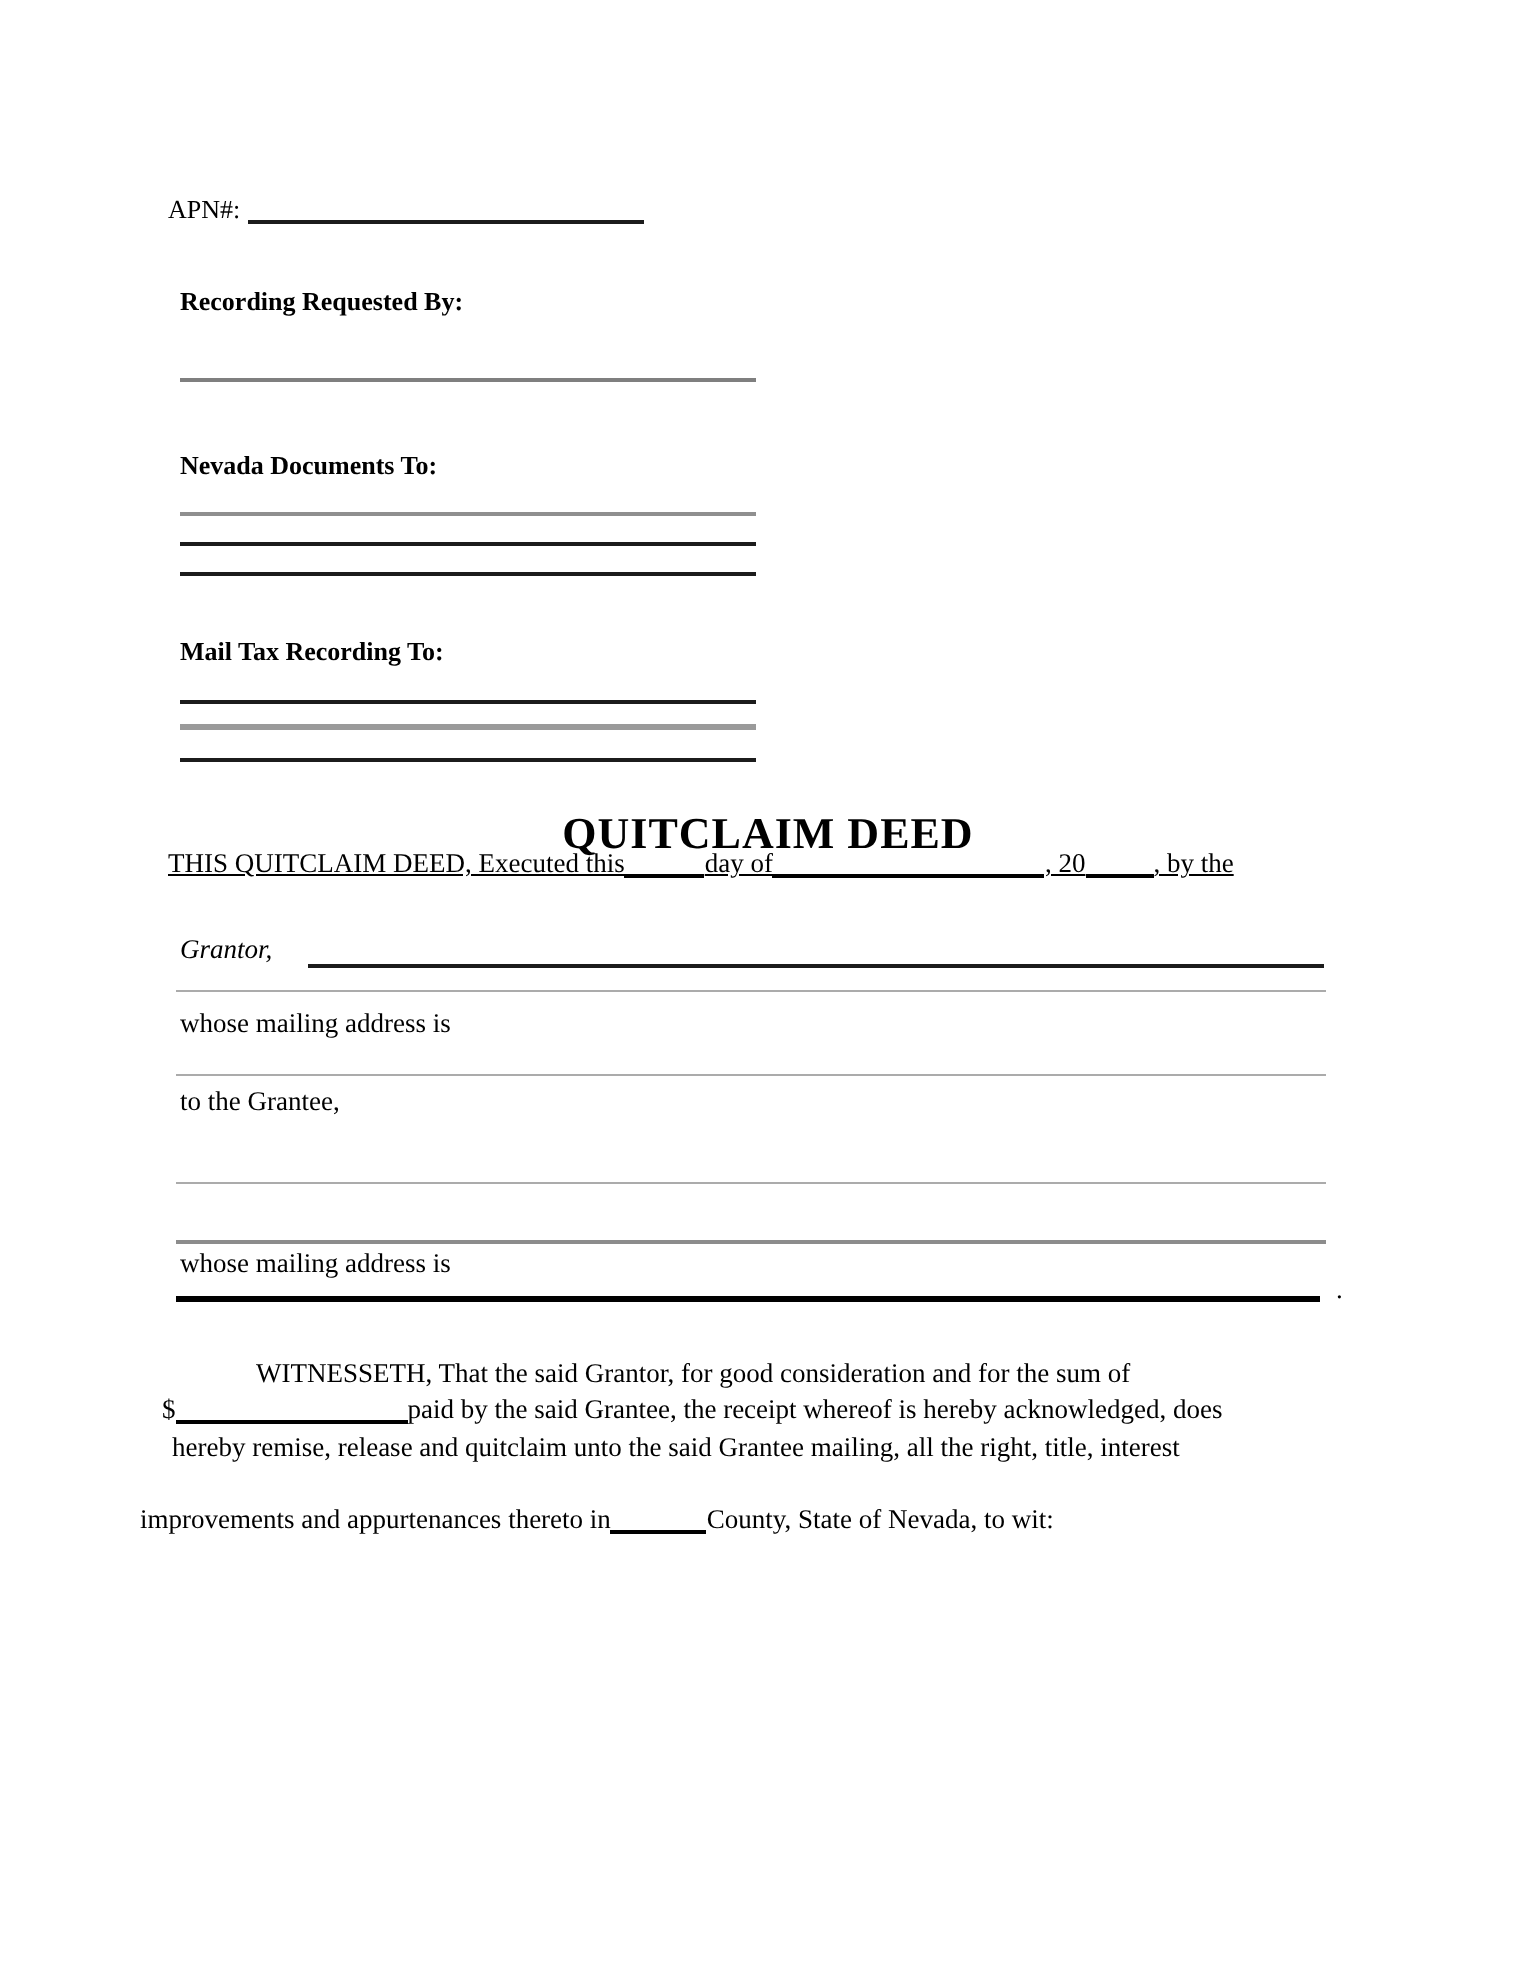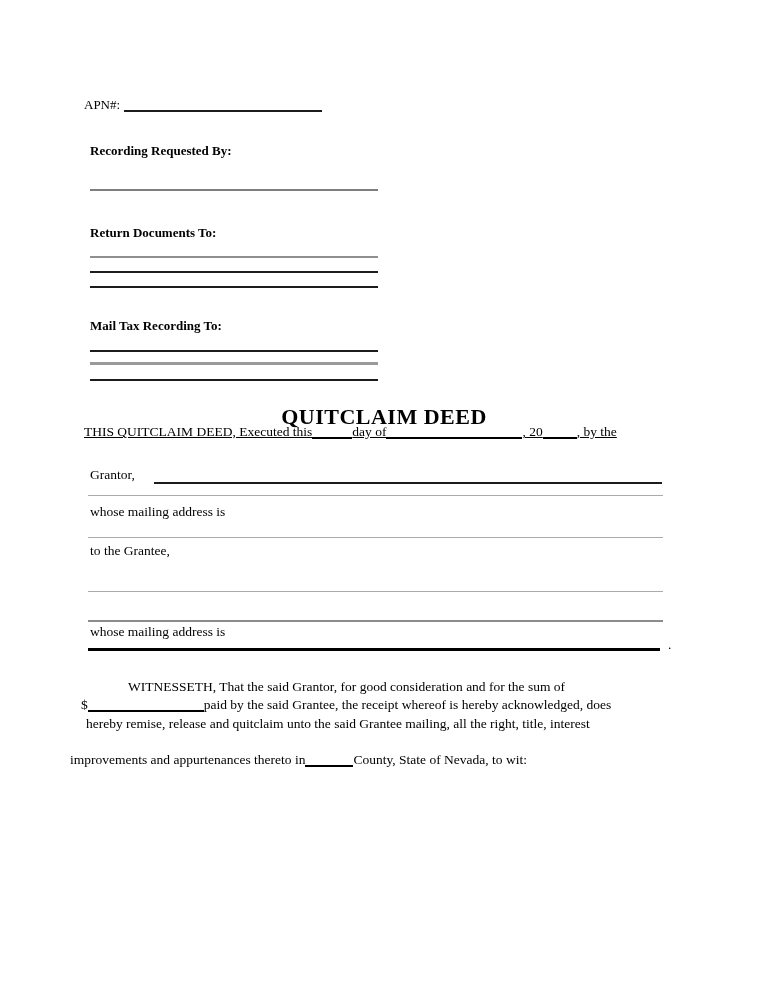--- a/index.html
+++ b/index.html
@@ -39,37 +39,37 @@
 <body>
 
 <div class="page">
 
   <div class="abs apn-text" style="left:84px;top:97px;">APN#:</div>
   <div class="rule rule-dark" style="left:124px;top:110px;width:198px;"></div>
 
   <div class="abs label-bold" style="left:90px;top:143px;">Recording Requested By:</div>
   <div class="rule" style="left:90px;top:189px;width:288px;height:2px;background:#7f7f7f;"></div>
 
-  <div class="abs label-bold" style="left:90px;top:225px;">Return Documents To:</div>
+  <div class="abs label-bold" style="left:90px;top:225px;">Nevada Documents To:</div>
   <div class="rule rule-gray" style="left:90px;top:256px;width:288px;"></div>
   <div class="rule rule-dark" style="left:90px;top:271px;width:288px;"></div>
   <div class="rule rule-dark" style="left:90px;top:286px;width:288px;"></div>
 
   <div class="abs label-bold" style="left:90px;top:318px;">Mail Tax Recording To:</div>
   <div class="rule rule-dark" style="left:90px;top:350px;width:288px;"></div>
   <div class="rule rule-gray3" style="left:90px;top:362px;width:288px;"></div>
   <div class="rule rule-dark" style="left:90px;top:379px;width:288px;"></div>
 
   <div class="abs doc-title">QUITCLAIM DEED</div>
 
   <div class="abs body-text" style="left:84px;top:424px;text-decoration:underline;">
     <span>THIS QUITCLAIM DEED, Executed this</span><span class="blank" style="width:40px;"></span><span>day of</span><span class="blank" style="width:136px;"></span><span>, 20</span><span class="blank" style="width:34px;"></span><span>, by the</span>
   </div>
 
-  <div class="abs body-text" style="left:90px;top:467px;">Grantor,</div>
+  <div class="abs body-text" style="left:90px;top:467px;font-style:italic;">Grantor,</div>
   <div class="rule rule-dark" style="left:154px;top:482px;width:508px;"></div>
 
   <div class="rule rule-light" style="left:88px;top:495px;width:575px;"></div>
   <div class="abs body-text" style="left:90px;top:504px;">whose mailing address is</div>
   <div class="rule rule-light" style="left:88px;top:537px;width:575px;"></div>
 
   <div class="abs body-text" style="left:90px;top:543px;">to the Grantee,</div>
   <div class="rule rule-light" style="left:88px;top:591px;width:575px;"></div>
 
   <div class="rule rule-mid" style="left:88px;top:620px;width:575px;"></div>

